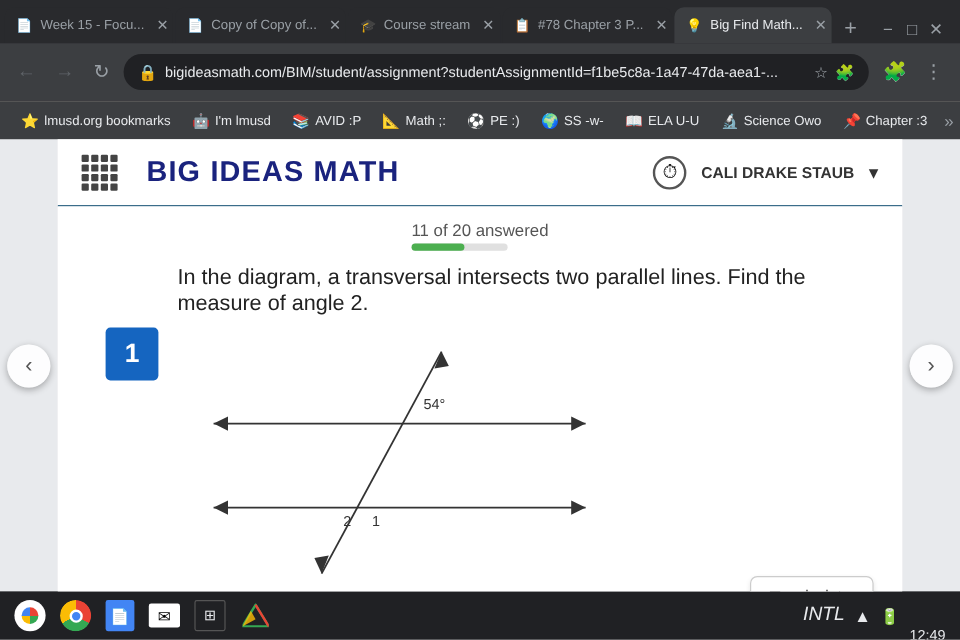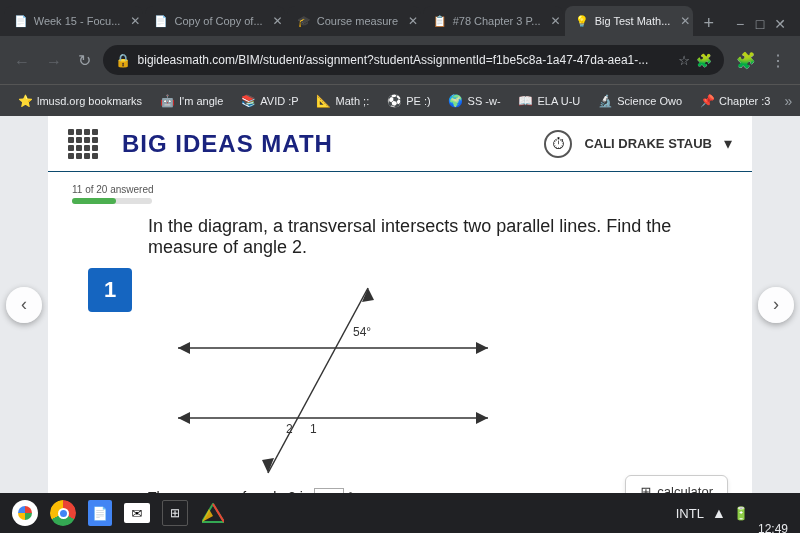--- a/index.html
+++ b/index.html
@@ -200,23 +200,23 @@
       margin: 0;
       overflow: hidden;
       position: relative;
       display: flex;
       flex-direction: column;
     }
 
     
     .progress-area {
       display: flex;
-      justify-content: flex-start;
+      justify-content: center;
       padding: 12px 24px 4px;
-      font-size: 10px;
+      font-size: 14px;
       color: #555;
     }
     .progress-bar-container {
       width: 80px;
       height: 6px;
       background: #e0e0e0;
       border-radius: 3px;
       margin-top: 3px;
     }
     .progress-bar-fill {
@@ -320,31 +320,31 @@
       <span>Week 15 - Focu...</span>
       <span class="tab-close">✕</span>
     </div>
     <div class="tab inactive">
       <span>📄</span>
       <span>Copy of Copy of...</span>
       <span class="tab-close">✕</span>
     </div>
     <div class="tab inactive">
       <span>🎓</span>
-      <span>Course measure</span>
+      <span>Course stream</span>
       <span class="tab-close">✕</span>
     </div>
     <div class="tab inactive">
       <span>📋</span>
       <span>#78 Chapter 3 P...</span>
       <span class="tab-close">✕</span>
     </div>
     <div class="tab active">
       <span>💡</span>
-      <span>Big Test Math...</span>
+      <span>Big Find Math...</span>
       <span class="tab-close">✕</span>
     </div>
     <span class="new-tab-btn">+</span>
     <div class="window-controls">
       <span class="win-btn">−</span>
       <span class="win-btn">□</span>
       <span class="win-btn">✕</span>
     </div>
   </div>
 
@@ -366,21 +366,21 @@
     </div>
   </div>
 
   <div class="bookmarks-bar">
     <div class="bookmark-item">
       <span class="bookmark-icon">⭐</span>
       <span>lmusd.org bookmarks</span>
     </div>
     <div class="bookmark-item">
       <span class="bookmark-icon">🤖</span>
-      <span>I'm angle</span>
+      <span>I'm lmusd</span>
     </div>
     <div class="bookmark-item">
       <span class="bookmark-icon">📚</span>
       <span>AVID :P</span>
     </div>
     <div class="bookmark-item">
       <span class="bookmark-icon">📐</span>
       <span>Math ;:</span>
     </div>
     <div class="bookmark-item">
@@ -528,20 +528,20 @@
 
       <div class="taskbar-drive">
         <svg width="22" height="20" viewBox="0 0 22 20">
           <polygon points="11,1 22,19 0,19" fill="none" stroke="#34a853" stroke-width="2"></polygon>
           <polygon points="0,19 7,6 11,13" fill="#fbbc05" opacity="0.8"></polygon>
           <line x1="11" y1="1" x2="22" y2="19" stroke="#ea4335" stroke-width="2"></line>
         </svg>
       </div>
     </div>
     <div class="taskbar-right">
-      <span style="font-size:13px;color:#e8eaed;">INTL</span>
+      <span style="font-size:16px;color:#e8eaed;font-style:italic;">INTL</span>
       <span style="font-size:14px;">▲</span>
       <span style="font-size:13px;">🔋</span>
       <span style="font-size:12px;color:#e8eaed;margin-top:32px;">12:49</span>
     </div>
   </div>
 
 </div>
 
 </body></html>

